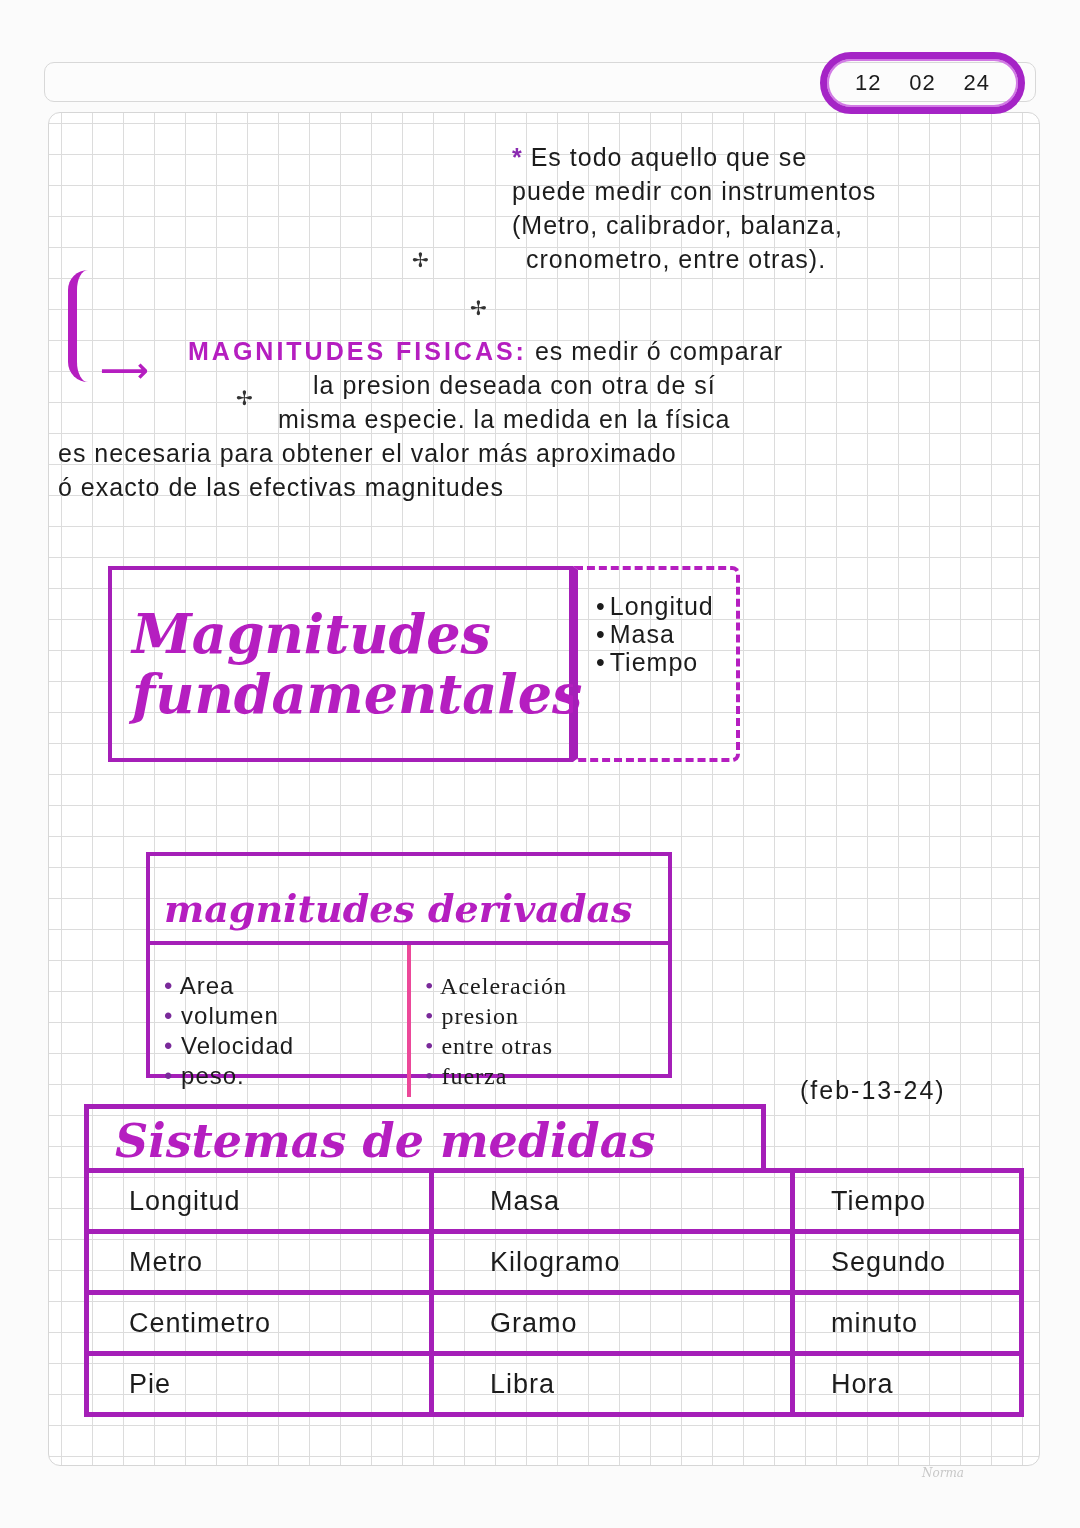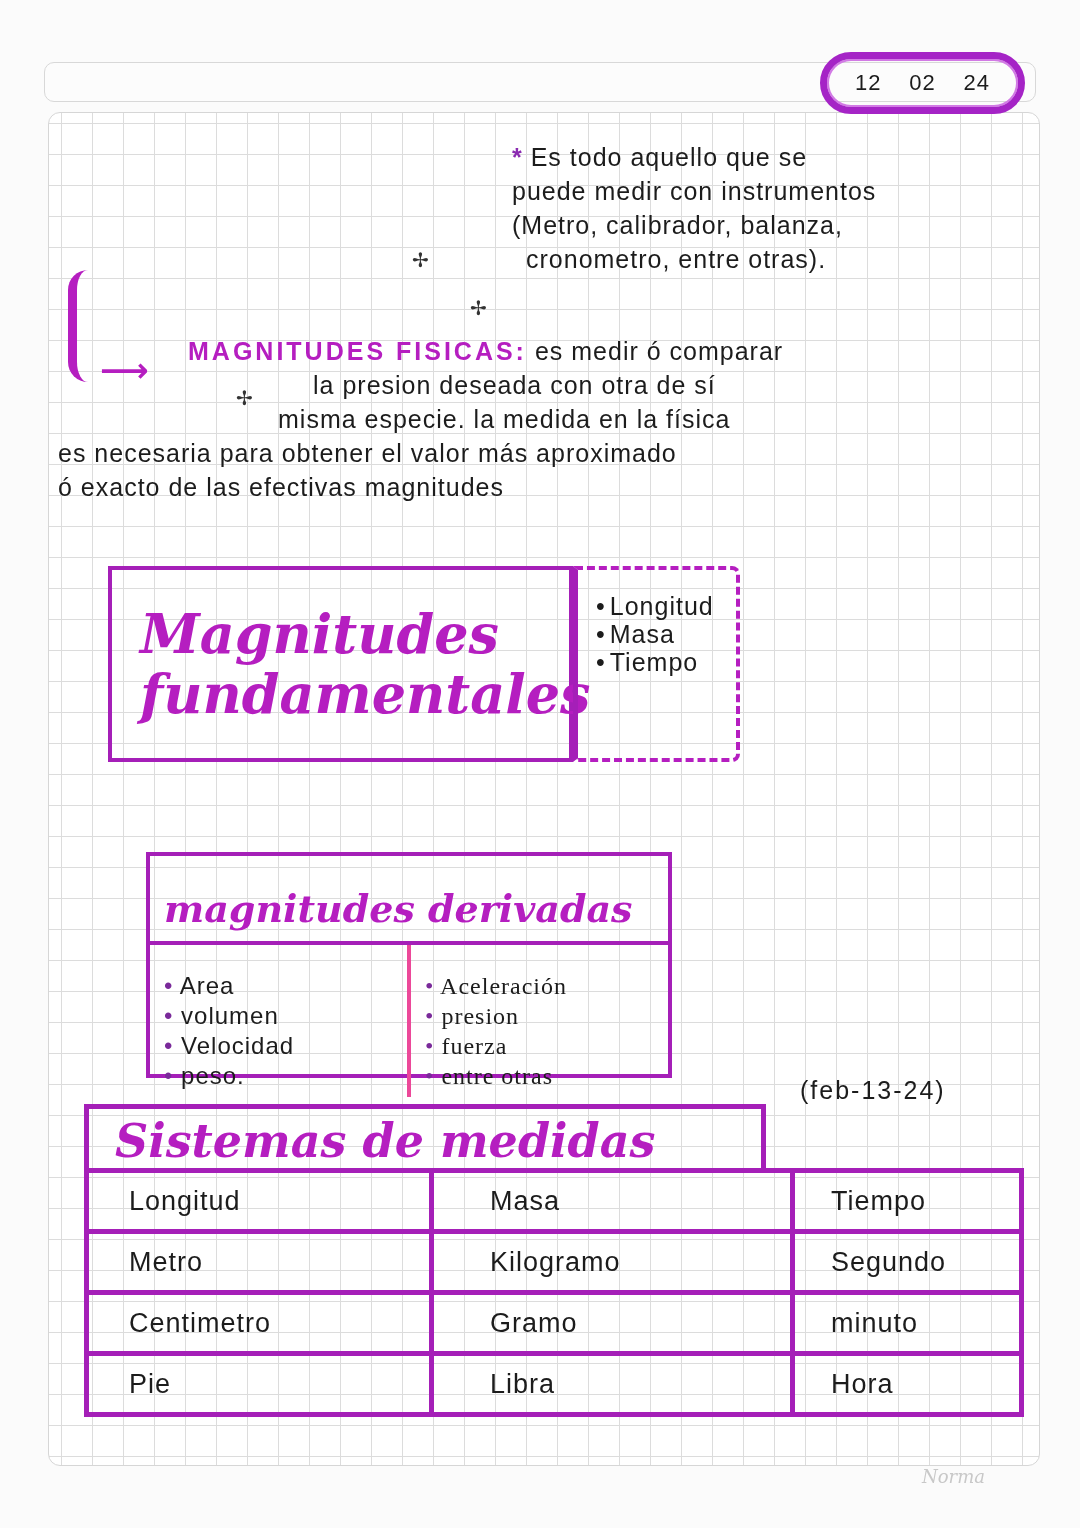--- a/index.html
+++ b/index.html
@@ -21,21 +21,21 @@
     position: absolute; left: 48px; top: 112px; width: 990px; height: 1352px;
     border: 1.5px solid #d6d6d6; border-radius: 12px;
     background-color: #ffffff;
     background-image:
       linear-gradient(to right, #dcdcdc 1px, transparent 1px),
       linear-gradient(to bottom, #dcdcdc 1px, transparent 1px);
     background-size: 31px 31px;
     background-position: 12px 10px;
   }
   .brand {
-    position: absolute; left: 922px; top: 1466px; font-size: 18px; color: #c8c8c8;
+    position: absolute; left: 922px; top: 1466px; font-size: 12px; color: #c8c8c8;
     font-family: "DejaVu Serif", serif; font-style: italic;
   }
   .script {
     font-family: "DejaVu Serif", serif; font-style: italic; font-weight: bold;
     color: #b51ec0;
   }
   .hand {
     font-family: "Liberation Sans", sans-serif; color: #1c1c1c; letter-spacing: 1px;
   }
 
@@ -75,21 +75,21 @@
   .physics .l2 { padding-left: 255px; }
   .physics .l3 { padding-left: 220px; }
 
   
   .fund-box {
     position: absolute; left: 108px; top: 566px; width: 632px; height: 200px;
     display: flex;
   }
   .fund-left {
     width: 465px; height: 196px; border: 4px solid #a51fb8; box-sizing: border-box;
-    display: flex; flex-direction: column; justify-content: center; padding-left: 28px;
+    display: flex; flex-direction: column; justify-content: center; padding-left: 20px;
     font-size: 54px; line-height: 60px;
   }
   .fund-right {
     flex: 1; height: 196px; border: 4px dashed #b51ec0; border-left: 5px solid #a51fb8; box-sizing: border-box;
     padding: 22px 0 0 18px; font-size: 25px; line-height: 28px;
     border-radius: 0 8px 8px 0;
   }
   .fund-right div::before { content: "•"; margin-right: 4px; }
 
   
@@ -182,22 +182,22 @@
     <div class="deriv-body">
       <div class="deriv-col hand">
         <div>Area</div>
         <div>volumen</div>
         <div>Velocidad</div>
         <div>peso.</div>
       </div>
       <div class="deriv-col hand">
         <div>Aceleración</div>
         <div>presion</div>
+        <div>entre otras</div>
         <div>fuerza</div>
-        <div>entre otras</div>
       </div>
     </div>
   </div>
 
   <div class="date2 hand">(feb-13-24)</div>
 
   <div class="sys-title-box script">Sistemas de medidas</div>
   <table class="sys-table hand">
     <tbody>
         <tr>

